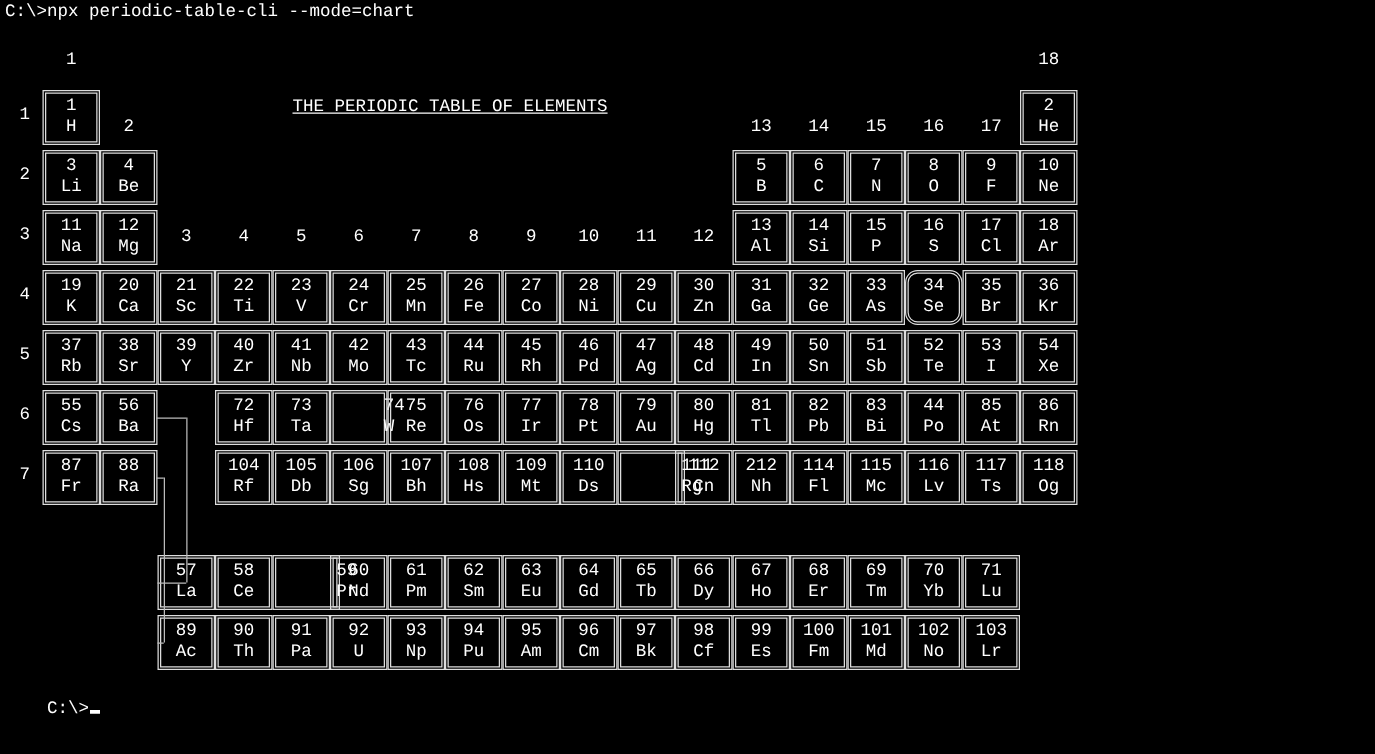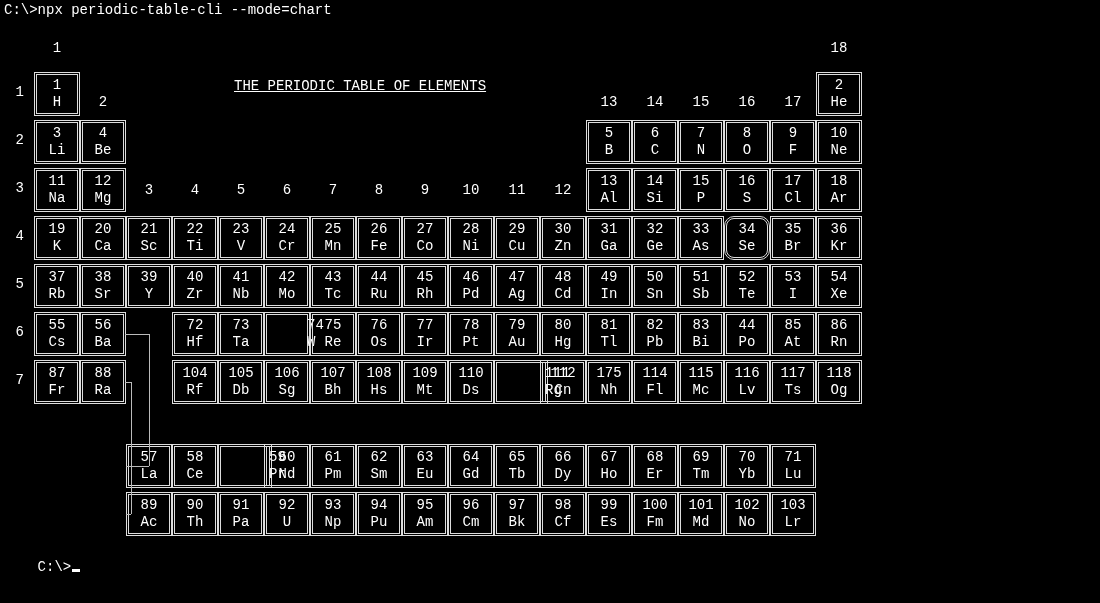--- a/index.html
+++ b/index.html
@@ -448,21 +448,21 @@
       </div>
       <div class="cell" style="left: 494px; top: 320px; padding-left: 48px;">
         <span class="z">111</span>
         <span class="sym">Rg</span>
       </div>
       <div class="cell" style="left: 540px; top: 320px;">
         <span class="z">112</span>
         <span class="sym">Cn</span>
       </div>
       <div class="cell" style="left: 586px; top: 320px;">
-        <span class="z">175</span>
+        <span class="z">212</span>
         <span class="sym">Nh</span>
       </div>
       <div class="cell" style="left: 632px; top: 320px;">
         <span class="z">114</span>
         <span class="sym">Fl</span>
       </div>
       <div class="cell" style="left: 678px; top: 320px;">
         <span class="z">115</span>
         <span class="sym">Mc</span>
       </div>

